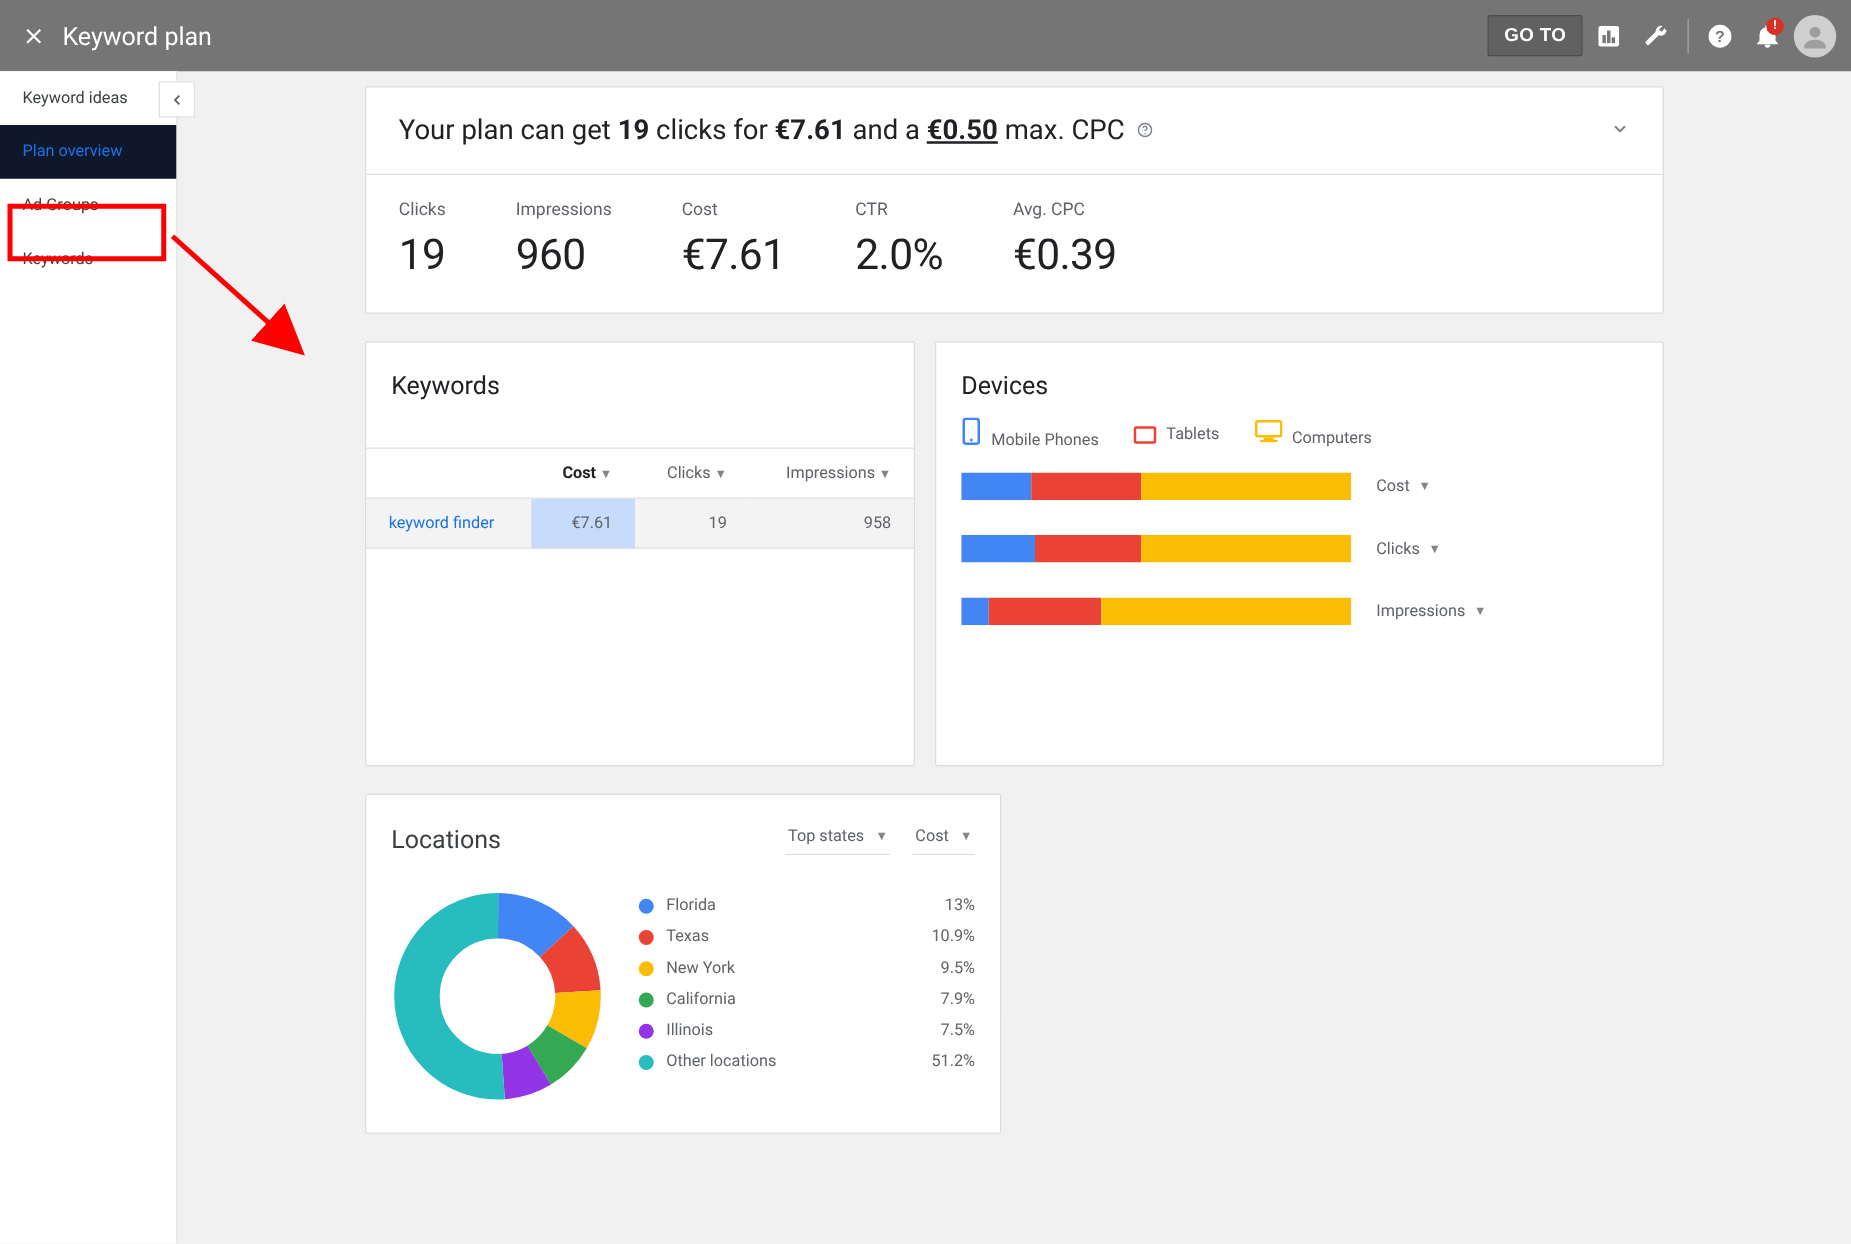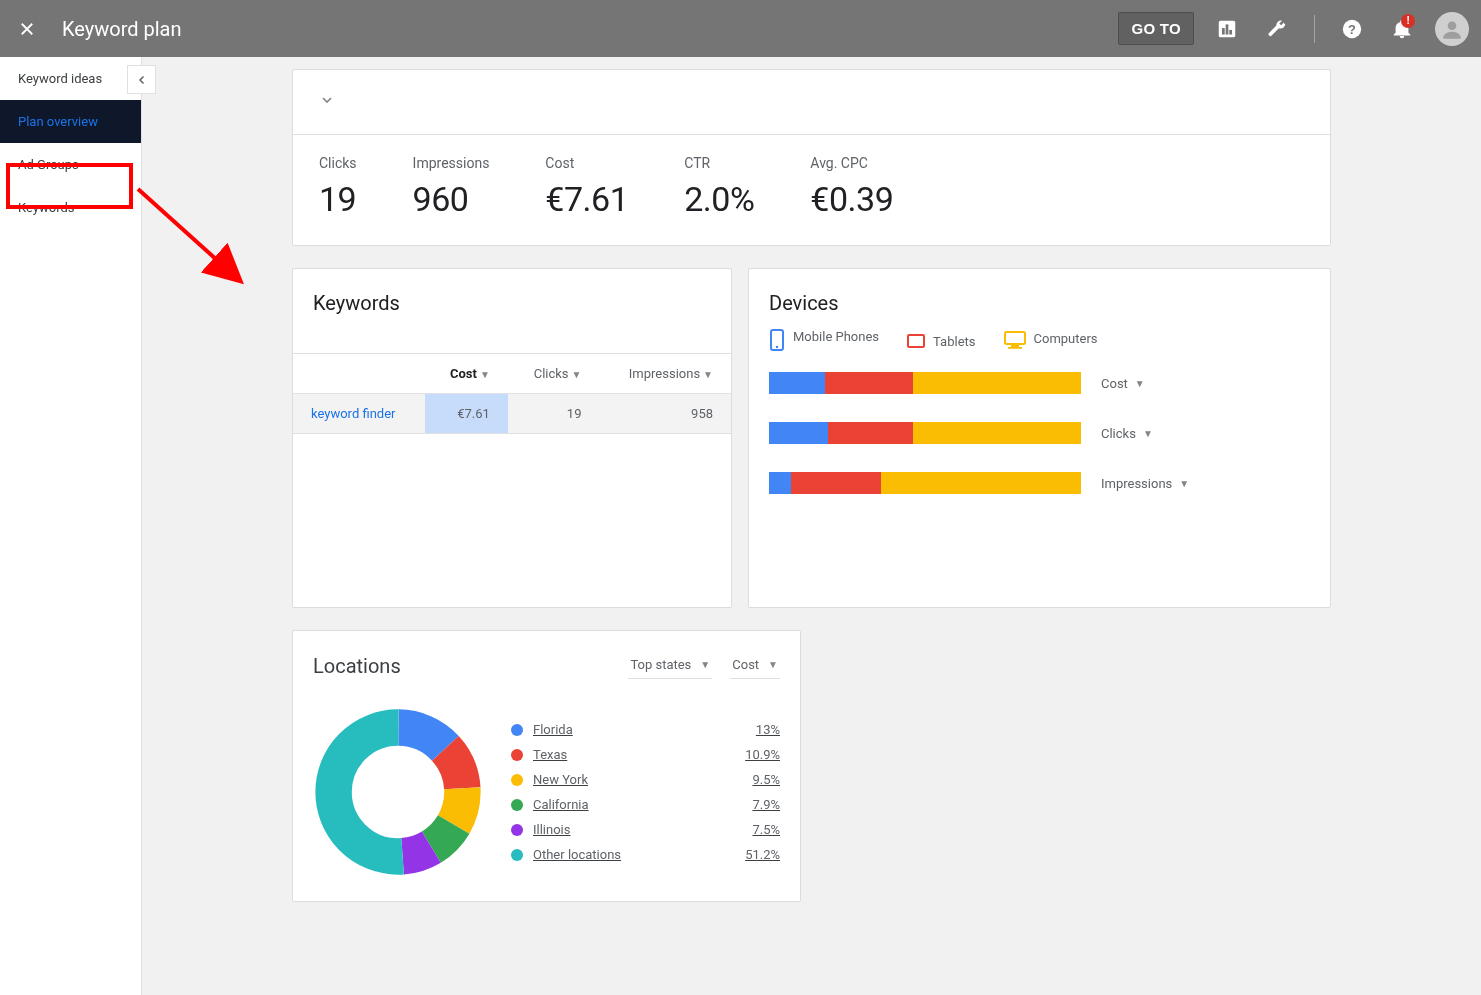--- a/index.html
+++ b/index.html
@@ -19,21 +19,21 @@
     --brand-teal: #27bdbe;
     --header: #757575;
   }
   * { box-sizing: border-box; }
   html, body { margin:0; padding:0; background: var(--bg); font-family: Roboto, Arial, sans-serif; color: var(--ink); }
   body { width:1481px; }
 
   
   .topbar {
     height:57px; background: var(--header); color:#fff; display:flex; align-items:center;
-    padding: 0 12px; gap:16px;
+    padding: 0 12px; gap:4px;
   }
   .topbar .title { font-size:20px; font-weight:400; flex:0 0 auto; margin-left:4px; }
   .topbar .x-btn { width:30px; height:30px; display:flex; align-items:center; justify-content:center; cursor:pointer; }
   .topbar .spacer { flex:1 1 auto; }
   .goto-btn {
     background:#616161; border:1px solid #4d4d4d; color:#fff; font-weight:700; font-size:15px;
     padding:7px 12px; border-radius:2px; cursor:pointer; letter-spacing:.3px;
   }
   .icon-btn { width:34px; height:34px; display:flex; align-items:center; justify-content:center; cursor:pointer; color:#fff; position:relative; }
   .vsep { width:1px; height:28px; background: rgba(255,255,255,.35); margin:0 4px; }
@@ -89,34 +89,34 @@
   .kw-table tbody tr { border-bottom:1px solid var(--line); }
   .kw-table tbody td.kw-name { color: var(--blue); }
   .kw-card { min-height: 340px; }
   .td-highlight { background:#c7dbfb; }
   .tr-sel td { background:#f3f3f3; }
   .tr-sel td.td-highlight { background:#c7dbfb; }
 
   .caret { font-size:10px; color: var(--ink3); margin-left:3px; }
 
   .dev-legend { display:flex; gap:28px; align-items:center; padding: 0 20px 18px; font-size:13px; color: var(--ink2); }
-  .dev-legend .lg { display:flex; align-items:flex-start; gap:8px; }
+  .dev-legend .lg { display:flex; align-items:flex-end; gap:8px; }
   .dev-legend .box { width:16px; height:16px; border:2px solid; border-radius:2px; }
   .dev-bars { padding: 0 20px 8px; }
   .dev-row { display:flex; align-items:center; gap:20px; margin-bottom: 28px; }
   .dev-bar { flex:0 0 312px; height:22px; display:flex; overflow:hidden; }
   .dev-bar span { height:100%; }
   .dev-metric { font-size:13px; color: var(--ink2); display:flex; align-items:center; gap:4px; }
 
   .loc-card { width:509px; margin-top:22px; padding-bottom: 24px; }
   .loc-head { display:flex; align-items:center; padding: 22px 20px 0; }
   .loc-head .card-title-inline { font-size:20px; flex:1; }
   .sel { font-size:13px; color: var(--ink2); border-bottom:1px solid var(--line); padding: 4px 2px 6px; margin-left:18px; cursor:pointer; display:flex; align-items:center; gap:6px; }
 
-  .loc-body { display:flex; align-items:center; gap:28px; padding: 28px 20px 0; text-decoration: underline; }
+  .loc-body { display:flex; gap:28px; padding: 28px 20px 0; }
   .donut-wrap { width:170px; height:170px; }
   .loc-legend { flex:1; font-size:13px; color: var(--ink2); }
   .loc-legend .lrow { display:flex; align-items:center; padding:5px 0; }
   .loc-legend .dot { width:12px; height:12px; border-radius:50%; margin-right:10px; flex:0 0 auto; }
   .loc-legend .name { flex:1; }
   .loc-legend .pct { text-align:right; width:60px; }
 </style>
 </head>
 <body>
 
@@ -186,20 +186,30 @@
         <path d="M0,0 L10,5 L0,10 z" fill="#ff0000"></path>
           </marker>
         </defs>
       <line x1="4" y1="6" x2="104" y2="96" stroke="#ff0000" stroke-width="4" marker-end="url(#ah)"></line>
     </svg>
   </div>
 
   <div class="main">
     <div class="card summary-card">
       <div class="summary-head">
+        <div class="sentence">
+          <span>Your plan can get </span><b>19</b><span> clicks for </span><b>€7.61</b><span> and a </span><span class="u">€0.50</span><span> max. CPC</span>
+          <span class="help-icon">
+            <svg width="14" height="14" viewBox="0 0 24 24" fill="none" stroke="#80868b" stroke-width="2">
+                <circle cx="12" cy="12" r="9"></circle>
+                <path d="M9.5 9.5a2.5 2.5 0 1 1 3.5 2.3c-.8.4-1 1-1 1.7"></path>
+                <circle cx="12" cy="17" r="1" fill="#80868b" stroke="none"></circle>
+              </svg>
+          </span>
+        </div>
         <div class="collapse-caret">
           <svg width="16" height="16" viewBox="0 0 24 24" fill="none" stroke="#80868b" stroke-width="2.5">
               <path d="M6 9 L12 15 L18 9"></path>
             </svg>
         </div>
       </div>
       <div class="metrics" id="metrics">
           <div class="metric">
             <div class="lbl">Clicks</div>
             <div class="val">19</div>

